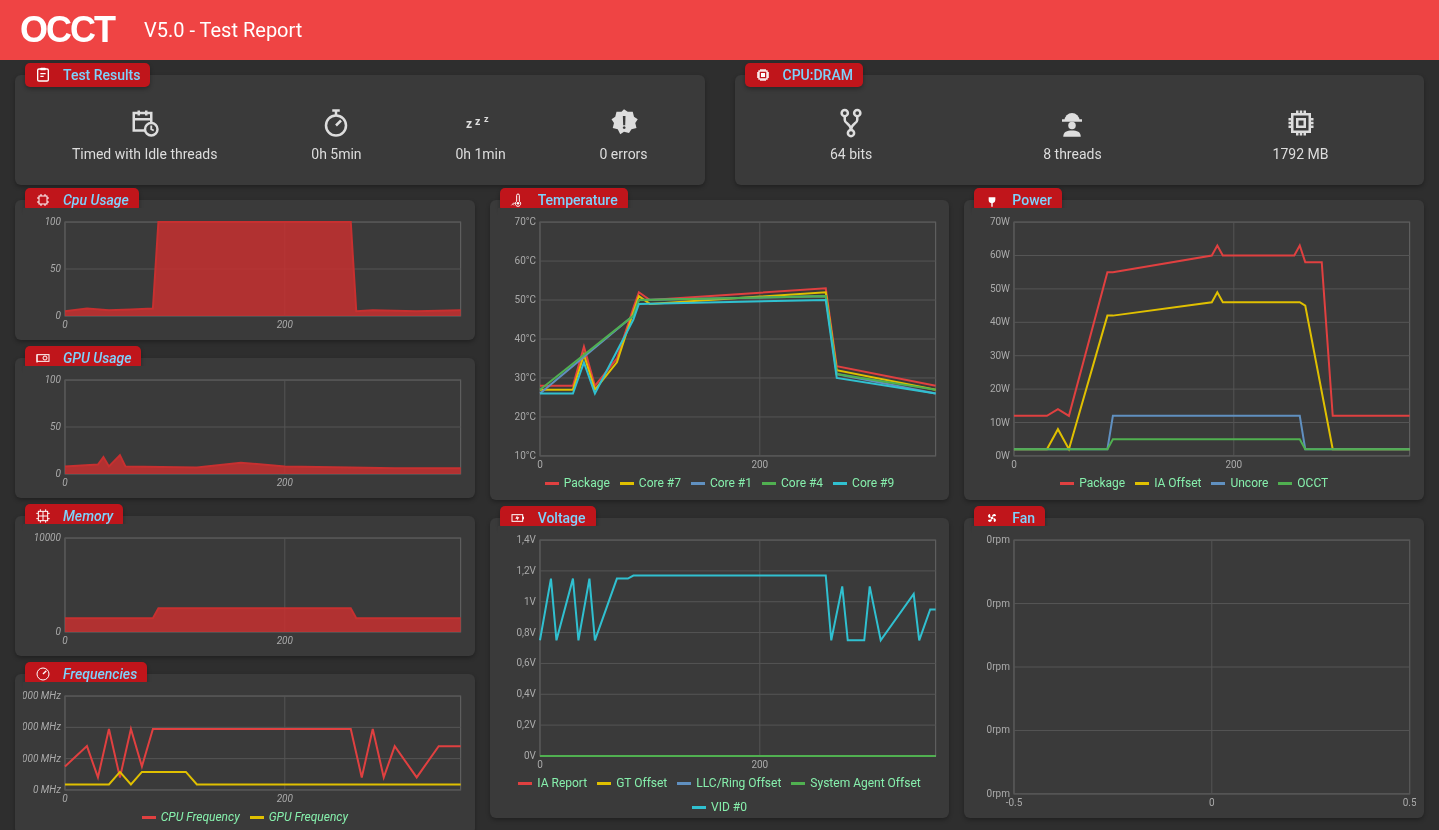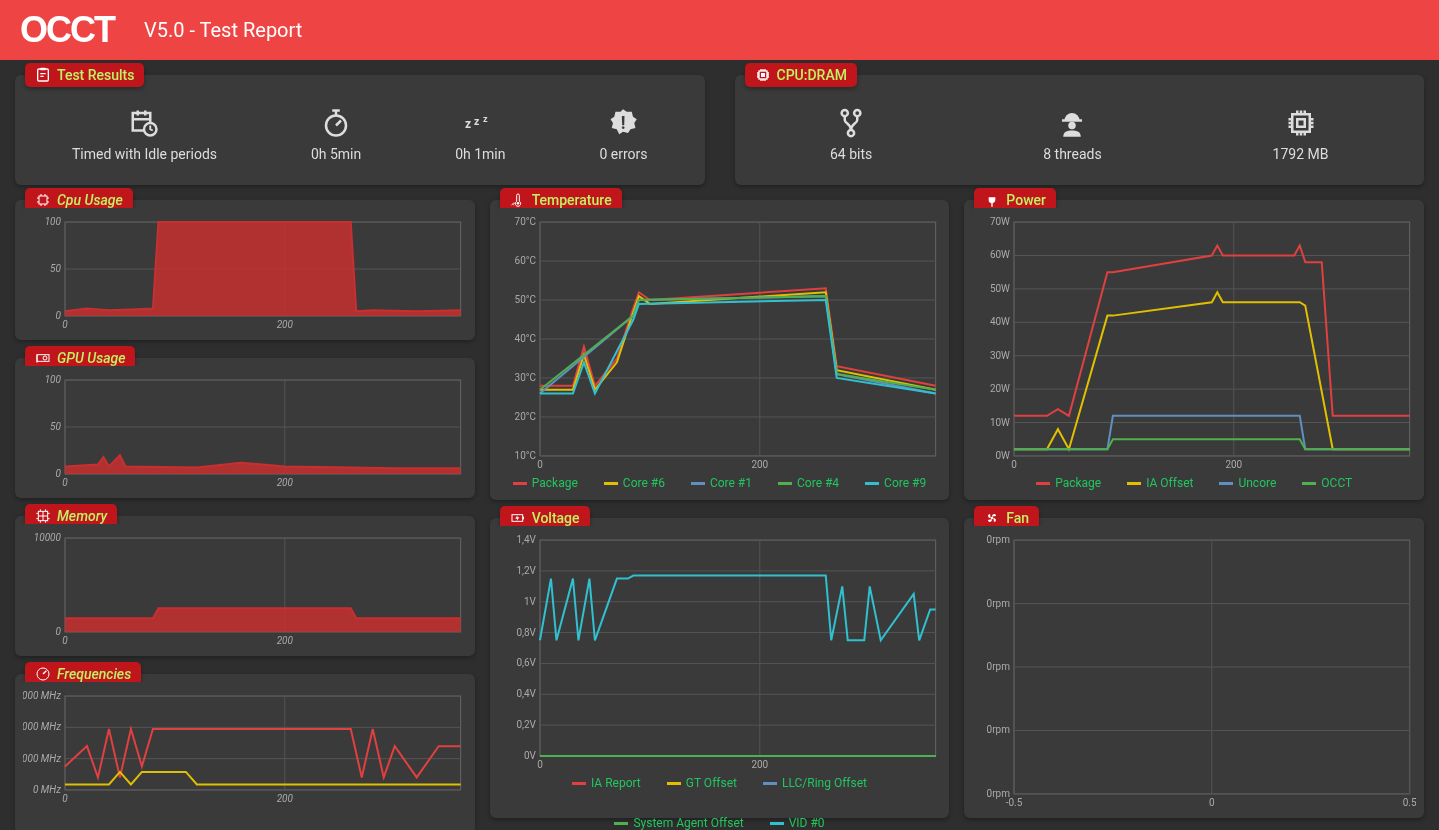--- a/index.html
+++ b/index.html
@@ -54,28 +54,28 @@
       justify-content: space-around;
       align-items: center;
       padding: 20px 10px 10px 10px;
       min-height: 110px;
     }
     .tag {
       position: absolute;
       top: -12px;
       left: 10px;
       background: #c0151b;
-      color: #bef264;
+      color: #7dd3fc;
       padding: 4px 10px;
       border-radius: 5px;
       font-size: 14px;
       font-weight: 500;
       display: flex;
       align-items: center;
-      gap: 6px;
+      gap: 12px;
       box-shadow: 0 2px 4px rgba(0,0,0,0.3);
     }
     .tag svg {
       width: 16px;
       height: 16px;
       fill: #fff;
     }
     .stat {
       display: flex;
       flex-direction: column;
@@ -124,24 +124,24 @@
       width: 100%;
       height: 100%;
       display: block;
     }
     .axis-text { fill: #aaa; font-size: 10px; }
     .grid-line { stroke: #555; stroke-width: 1; }
     .legend {
       display: flex;
       flex-wrap: wrap;
       justify-content: center;
-      gap: 26px;
+      gap: 10px;
       font-size: 12px;
       margin-top: 4px;
-      color: #22c55e;
+      color: #86efac;
     }
     .legend-item {
       display: flex;
       align-items: center;
       gap: 5px;
     }
     .legend-sw {
       width: 14px;
       height: 3px;
       display: inline-block;
@@ -168,21 +168,21 @@
           </svg>
         <span>Test Results</span>
       </div>
       <div class="stat">
         <svg viewBox="0 0 24 24">
             <rect x="3" y="4" width="14" height="14" fill="none" stroke="#ddd" stroke-width="2"></rect>
             <path d="M3 9h14M7 2v4M13 2v4" stroke="#ddd" stroke-width="2"></path>
             <circle cx="17" cy="17" r="5" fill="#3a3a3a" stroke="#ddd" stroke-width="2"></circle>
             <path d="M17 14v3l2 1" stroke="#ddd" stroke-width="1.5" fill="none"></path>
           </svg>
-        <span>Timed with Idle periods</span>
+        <span>Timed with Idle threads</span>
       </div>
       <div class="stat">
         <svg viewBox="0 0 24 24">
             <circle cx="12" cy="14" r="8" fill="none" stroke="#ddd" stroke-width="2"></circle>
             <path d="M9 2h6M12 2v4M12 14l4-4" stroke="#ddd" stroke-width="2"></path>
           </svg>
         <span>0h 5min</span>
       </div>
       <div class="stat">
         <svg viewBox="0 0 40 24">
@@ -341,20 +341,30 @@
               <text x="38" y="48.333333333333336" text-anchor="end" class="axis-text">4000 MHz</text>
               <line x1="42" x2="438" y1="14" y2="14" class="grid-line"></line>
               <text x="38" y="17" text-anchor="end" class="axis-text">6000 MHz</text>
               <line x1="42" x2="42" y1="14" y2="108" class="grid-line"></line>
               <text x="42" y="120" text-anchor="middle" class="axis-text">0</text>
               <line x1="262" x2="262" y1="14" y2="108" class="grid-line"></line>
               <text x="262" y="120" text-anchor="middle" class="axis-text">200</text>
               <path d="M42 84.5 L64 64.13333333333333 L75 95.46666666666667 L86 46.9 L97 95.46666666666667 L108 46.9 L119 84.5 L130 46.9 L328 46.9 L339 95.46666666666667 L350 46.9 L361 95.46666666666667 L372 64.13333333333333 L394 95.46666666666667 L416 64.13333333333333 L438 64.13333333333333 " fill="none" stroke="#e04040" stroke-width="2"></path>
               <path d="M42 102.51666666666667 L86 102.51666666666667 L97 89.98333333333333 L108 102.51666666666667 L119 89.98333333333333 L130 89.98333333333333 L163 89.98333333333333 L174 102.51666666666667 L438 102.51666666666667 " fill="none" stroke="#e0c000" stroke-width="2"></path>
             </svg>
+          </div>
+        <div class="legend">
+            <div class="legend-item">
+              <span class="legend-sw" style="background: rgb(224, 64, 64);"></span>
+              <span>CPU Frequency</span>
+            </div>
+            <div class="legend-item">
+              <span class="legend-sw" style="background: rgb(224, 192, 0);"></span>
+              <span>GPU Frequency</span>
+            </div>
           </div>
       </div>
     </div>
 
     <div class="mid-col">
       <div class="chart-panel big-chart">
         <div class="tag">
           <svg viewBox="0 0 24 24">
               <path d="M12 3a2 2 0 0 1 2 2v9a4 4 0 1 1-4 0V5a2 2 0 0 1 2-2z" fill="none" stroke="#fff" stroke-width="1.5"></path>
               <circle cx="12" cy="17" r="2" fill="#fff"></circle>
@@ -390,21 +400,21 @@
               <path d="M42 185.6 L75 185.6 L86 154.39999999999998 L97 185.6 L135.5 111.5 L141 95.9 L328 92 L339 170 L438 185.6 " fill="none" stroke="#30c0d0" stroke-width="2"></path>
             </svg>
           </div>
         <div class="legend">
             <div class="legend-item">
               <span class="legend-sw" style="background: rgb(224, 64, 64);"></span>
               <span>Package</span>
             </div>
             <div class="legend-item">
               <span class="legend-sw" style="background: rgb(224, 192, 0);"></span>
-              <span>Core #6</span>
+              <span>Core #7</span>
             </div>
             <div class="legend-item">
               <span class="legend-sw" style="background: rgb(96, 144, 192);"></span>
               <span>Core #1</span>
             </div>
             <div class="legend-item">
               <span class="legend-sw" style="background: rgb(80, 176, 80);"></span>
               <span>Core #4</span>
             </div>
             <div class="legend-item">

